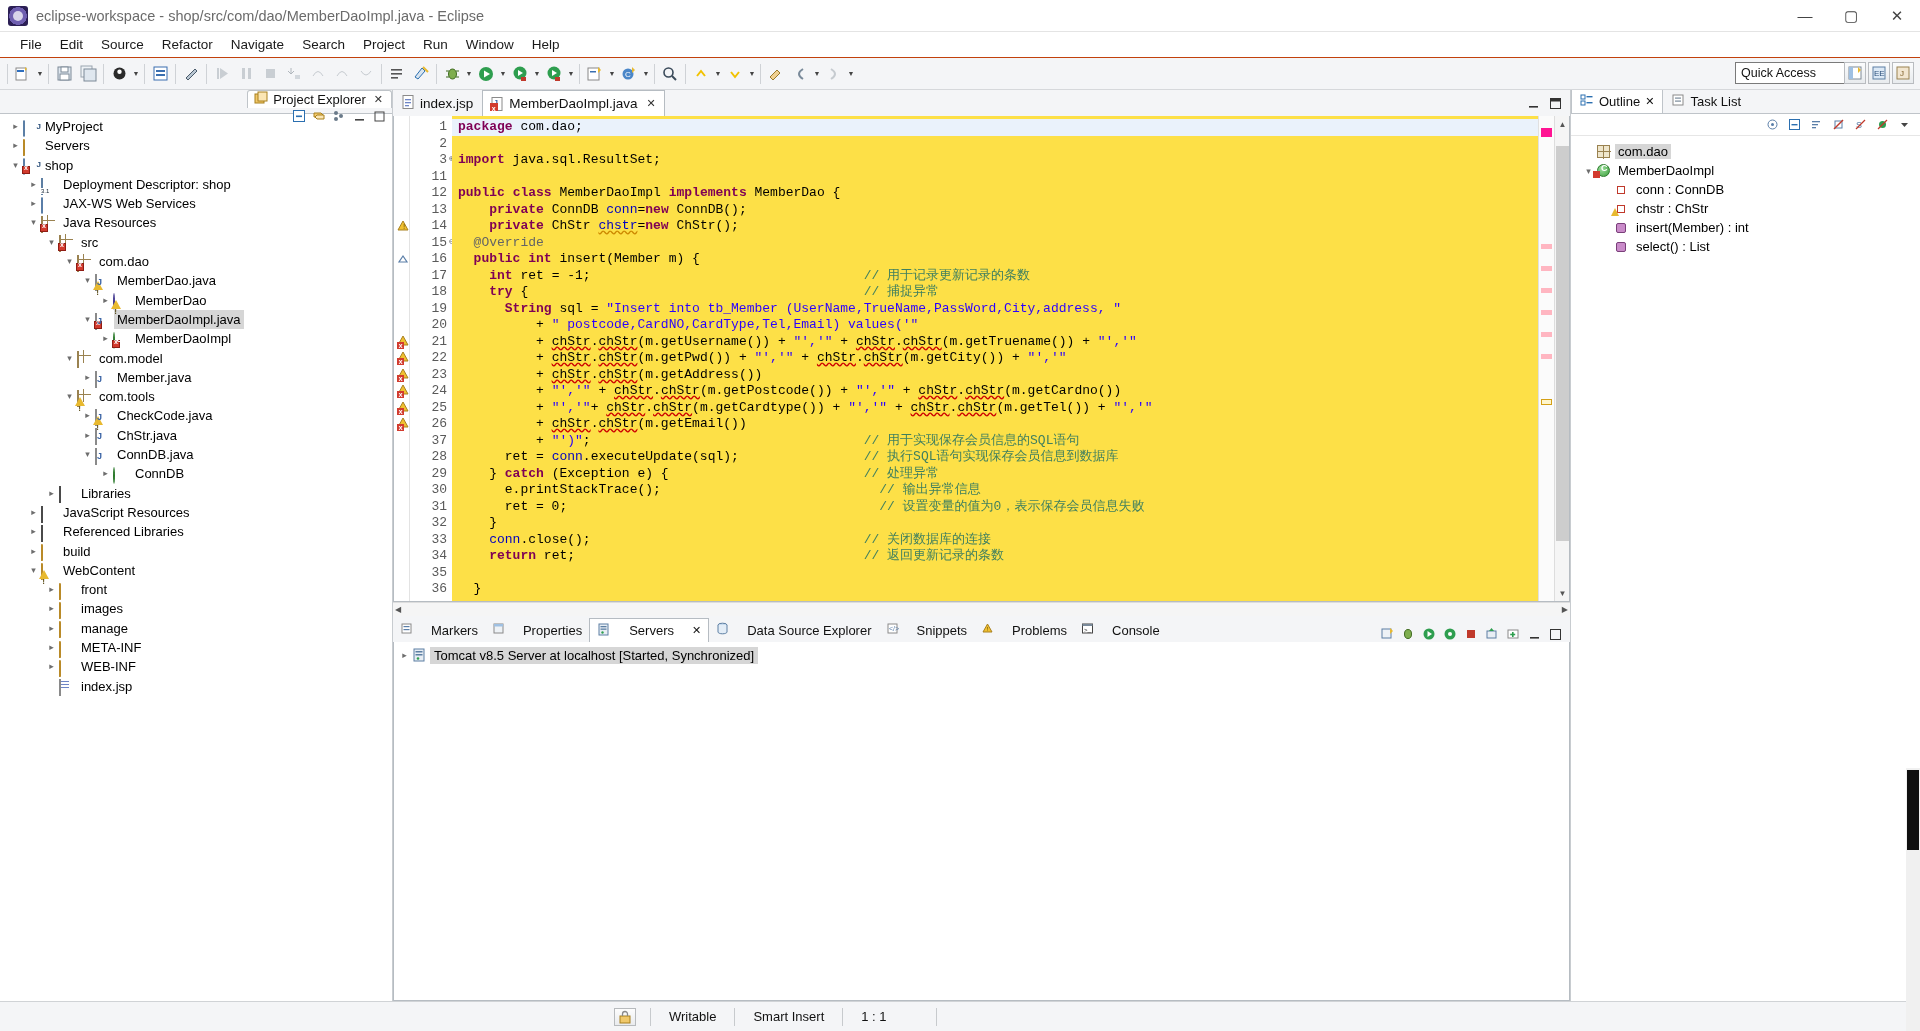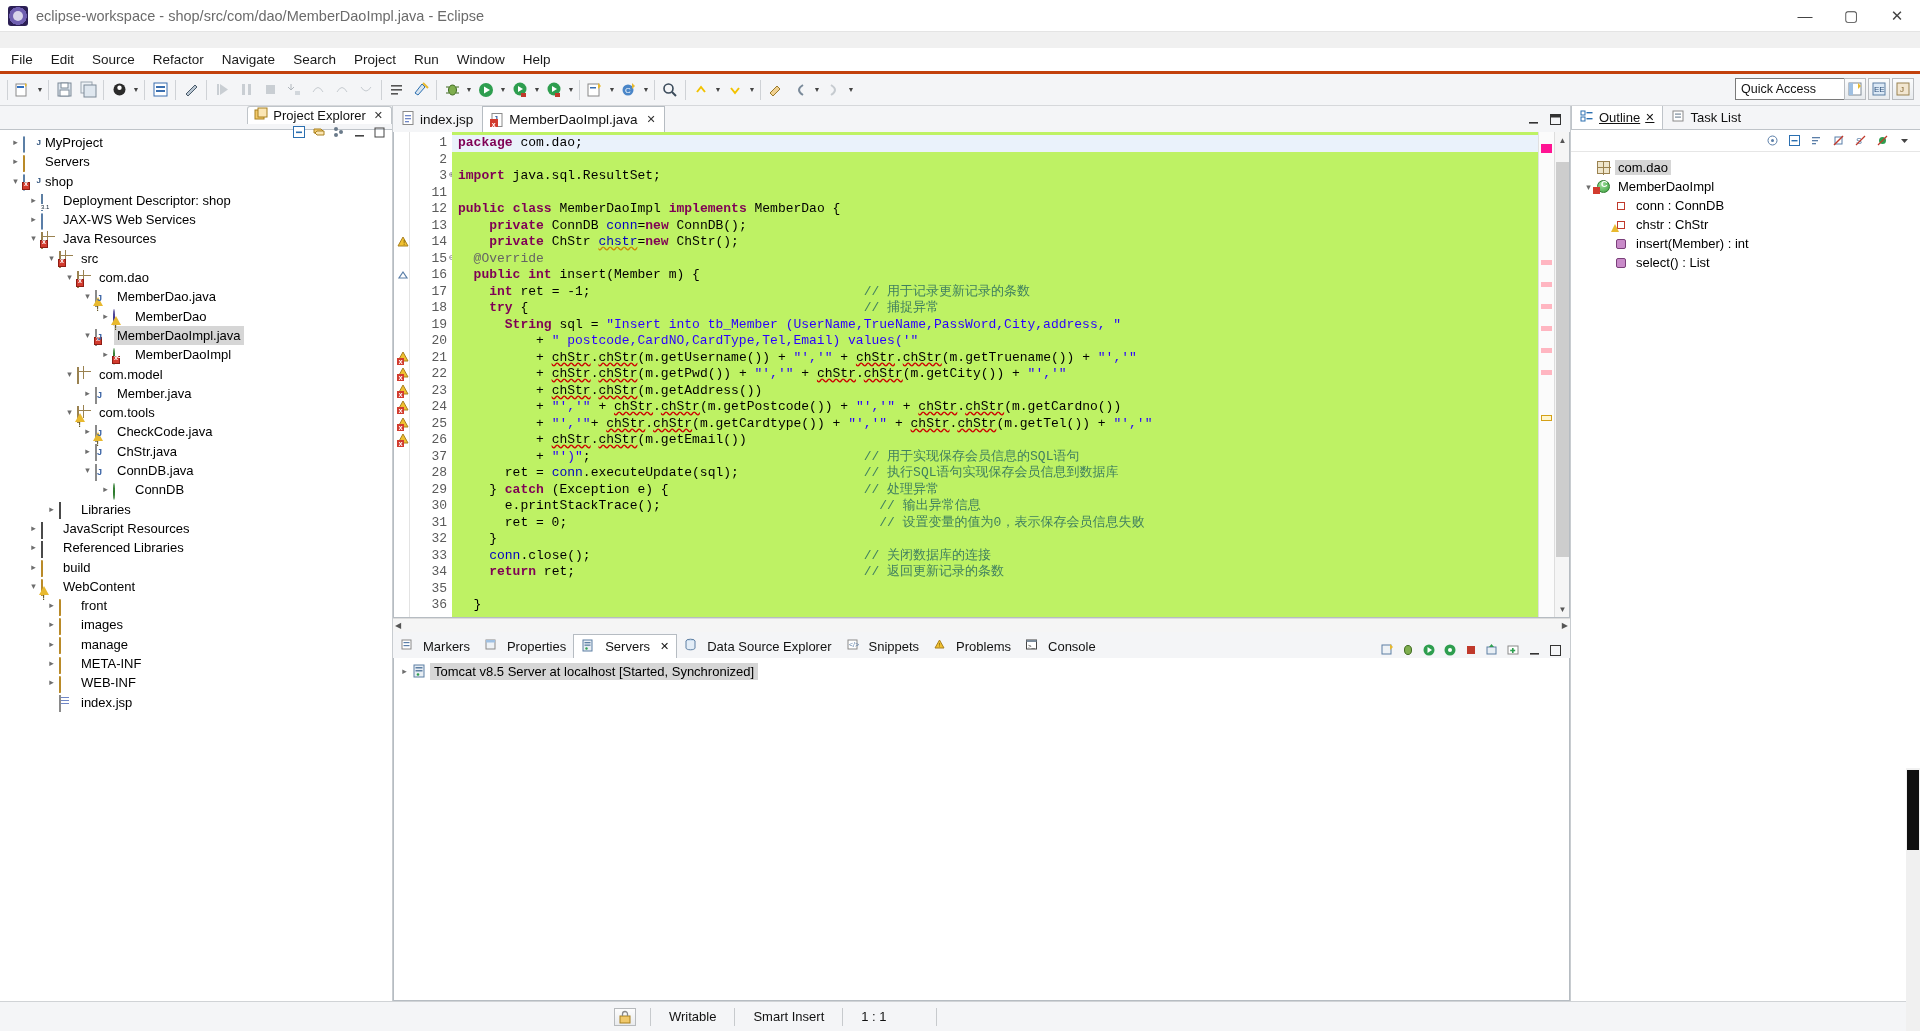--- a/index.html
+++ b/index.html
@@ -24,21 +24,21 @@
     width:20px;height:20px;margin-left:8px;margin-right:8px;
     background:radial-gradient(circle at 50% 50%, #3a2a6a 0 30%, #6f5fb0 31% 62%, #2b1f55 63% 100%);
     border-radius:3px; position:relative;
   }
   .title-icon::after{content:"";position:absolute;inset:5px;border-radius:50%;background:#d8d4ea;}
   .title-text{font-size:14.5px;color:#6b6b6b;}
   .title-btns{margin-left:auto;display:flex;height:32px;}
   .title-btn{width:46px;height:32px;display:flex;align-items:center;justify-content:center;color:#444;font-size:15px;}
 
   
-  .menubar{height:26px;display:flex;align-items:center;background:#fff;padding-left:2px;flex:0 0 26px;border-bottom:3px solid #c2410c;margin-top:16px;}
+  .menubar{height:26px;display:flex;align-items:center;background:#fff;padding-left:11px;flex:0 0 26px;border-bottom:1px solid #c2410c;}
   .menubar .mi{padding:3px 9px;font-size:13.5px;color:#1a1a1a;}
 
   
   .toolbar{height:32px;background:#f4f5f7;display:flex;align-items:center;border-bottom:1px solid #d6d8db;flex:0 0 32px;position:relative;padding-left:4px;}
   .tb{width:24px;height:24px;display:flex;align-items:center;justify-content:center;position:relative;}
   .tsep{width:1px;height:20px;background:#cfd2d6;margin:0 3px;}
   .tarrow{width:10px;height:22px;display:flex;align-items:center;justify-content:center;font-size:7px;color:#444;}
   .qa{
     position:absolute;right:60px;top:4px;height:22px;width:125px;background:#fff;
     border:1px solid #7a7a7a;font-size:12.5px;padding:2px 5px;color:#111;
@@ -111,21 +111,21 @@
   .gutter{
     width:42px;flex:0 0 42px;text-align:right;padding-right:5px;
     font-family:"Liberation Mono",monospace;font-size:13px;color:#5a5a5a;
     background:#fff;padding-top:3px;position:relative;
   }
   .gline{height:16.5px;line-height:16.5px;position:relative;}
   .fold{position:absolute;right:-9px;top:3px;width:9px;height:9px;font-size:8px;color:#666;display:flex;align-items:center;justify-content:center;}
   .gmark{position:absolute;left:-14px;top:1px;width:14px;height:14px;}
   .code{
     flex:1;overflow:hidden;font-family:"Liberation Mono",monospace;font-size:13px;
-    line-height:16.5px;padding-top:3px;white-space:pre;position:relative;background:#bef264;
+    line-height:16.5px;padding-top:3px;white-space:pre;position:relative;background:#fde047;
     color:#000;
   }
   .code .kw{color:#7f0055;font-weight:bold;}
   .code .str{color:#2a00ff;}
   .code .cmt{color:#3f7f5f;}
   .code .fld{color:#0000c0;}
   .code .ann{color:#646464;}
   .code .sq{text-decoration:underline; text-decoration-style:wavy; text-decoration-color:#cc8800;}
   .code .sqe{text-decoration:underline; text-decoration-style:wavy; text-decoration-color:#cc0000;}
   .code .line{height:16.5px;padding-left:6px;}
@@ -134,32 +134,32 @@
   .scrollv{width:15px;flex:0 0 15px;background:#f5f5f5;border-left:1px solid #ddd;position:relative;}
   .scrollv .thumb{position:absolute;left:1px;top:30px;width:13px;height:395px;background:#cdcdcd;}
   .scrollv .up,.scrollv .dn{position:absolute;left:0;width:15px;height:16px;display:flex;align-items:center;justify-content:center;font-size:8px;color:#555;}
   .scrollv .up{top:0;} .scrollv .dn{bottom:0;}
   .hbar{height:14px;background:#f5f5f5;border-top:1px solid #ddd;display:flex;align-items:center;justify-content:space-between;padding:0 2px;}
   .hbar span{font-size:8px;color:#555;}
 
   
   .bottom{flex:1;display:flex;flex-direction:column;min-height:0;margin-top:2px;}
   .btab-bar{height:24px;display:flex;align-items:flex-end;background:#f4f5f7;position:relative;}
-  .btab{height:24px;display:flex;align-items:center;gap:10px;padding:0 7px;font-size:13px;color:#111;}
+  .btab{height:24px;display:flex;align-items:center;gap:18px;padding:0 7px;font-size:13px;color:#111;}
   .btab.active{background:#fff;border:1px solid #b6bcc2;border-bottom:none;font-weight:normal;}
   .btab-right{margin-left:auto;display:flex;gap:5px;align-items:center;padding-right:7px;}
   .bbody{flex:1;background:#fff;border:1px solid #b6bcc2;border-top:none;overflow:hidden;padding-top:3px;}
   .srow{height:20px;display:flex;align-items:center;font-size:13px;padding-left:3px;}
   .srow .lbl{background:#d6d6d6;padding:1px 4px;}
 
   
   .right{width:350px;display:flex;flex-direction:column;border-left:1px solid #c8ccd0;background:#fff;}
   .rtab-bar{height:24px;display:flex;align-items:flex-end;background:#f4f5f7;border-bottom:1px solid #bfc4c9;}
   .rtab{height:24px;display:flex;align-items:center;gap:5px;padding:0 8px;font-size:13px;color:#111;}
-  .rtab.active{background:#fff;border:1px solid #bfc4c9;border-bottom:none;text-decoration:underline;}
+  .rtab.active{background:#fff;border:1px solid #bfc4c9;border-bottom:none;}
   .otree{flex:1;padding-top:6px;font-size:13px;}
   .orow{height:19px;display:flex;align-items:center;white-space:nowrap;}
   .orow .lbl{padding:0 3px;}
   .orow.sel .lbl{background:#d6d6d6;}
   .o-ic{width:16px;flex:0 0 16px;height:14px;position:relative;margin-right:3px;}
   .oi-pkg{width:13px;height:13px;background:#efe6cc;border:1px solid #9a8250;position:absolute;top:0;left:1px;}
   .oi-pkg::before{content:"";position:absolute;left:5px;top:0;width:1px;height:13px;background:#9a8250;}
   .oi-pkg::after{content:"";position:absolute;left:0;top:5px;width:13px;height:1px;background:#9a8250;}
   .oi-class{width:13px;height:13px;border-radius:50%;background:radial-gradient(circle at 35% 33%,#9fe09f,#3a9e3a);border:1px solid #2b7a2b;position:absolute;top:0;left:1px;}
   .oi-class::after{content:"C";position:absolute;left:3px;top:-2px;font-size:9px;color:#fff;font-weight:bold;}

